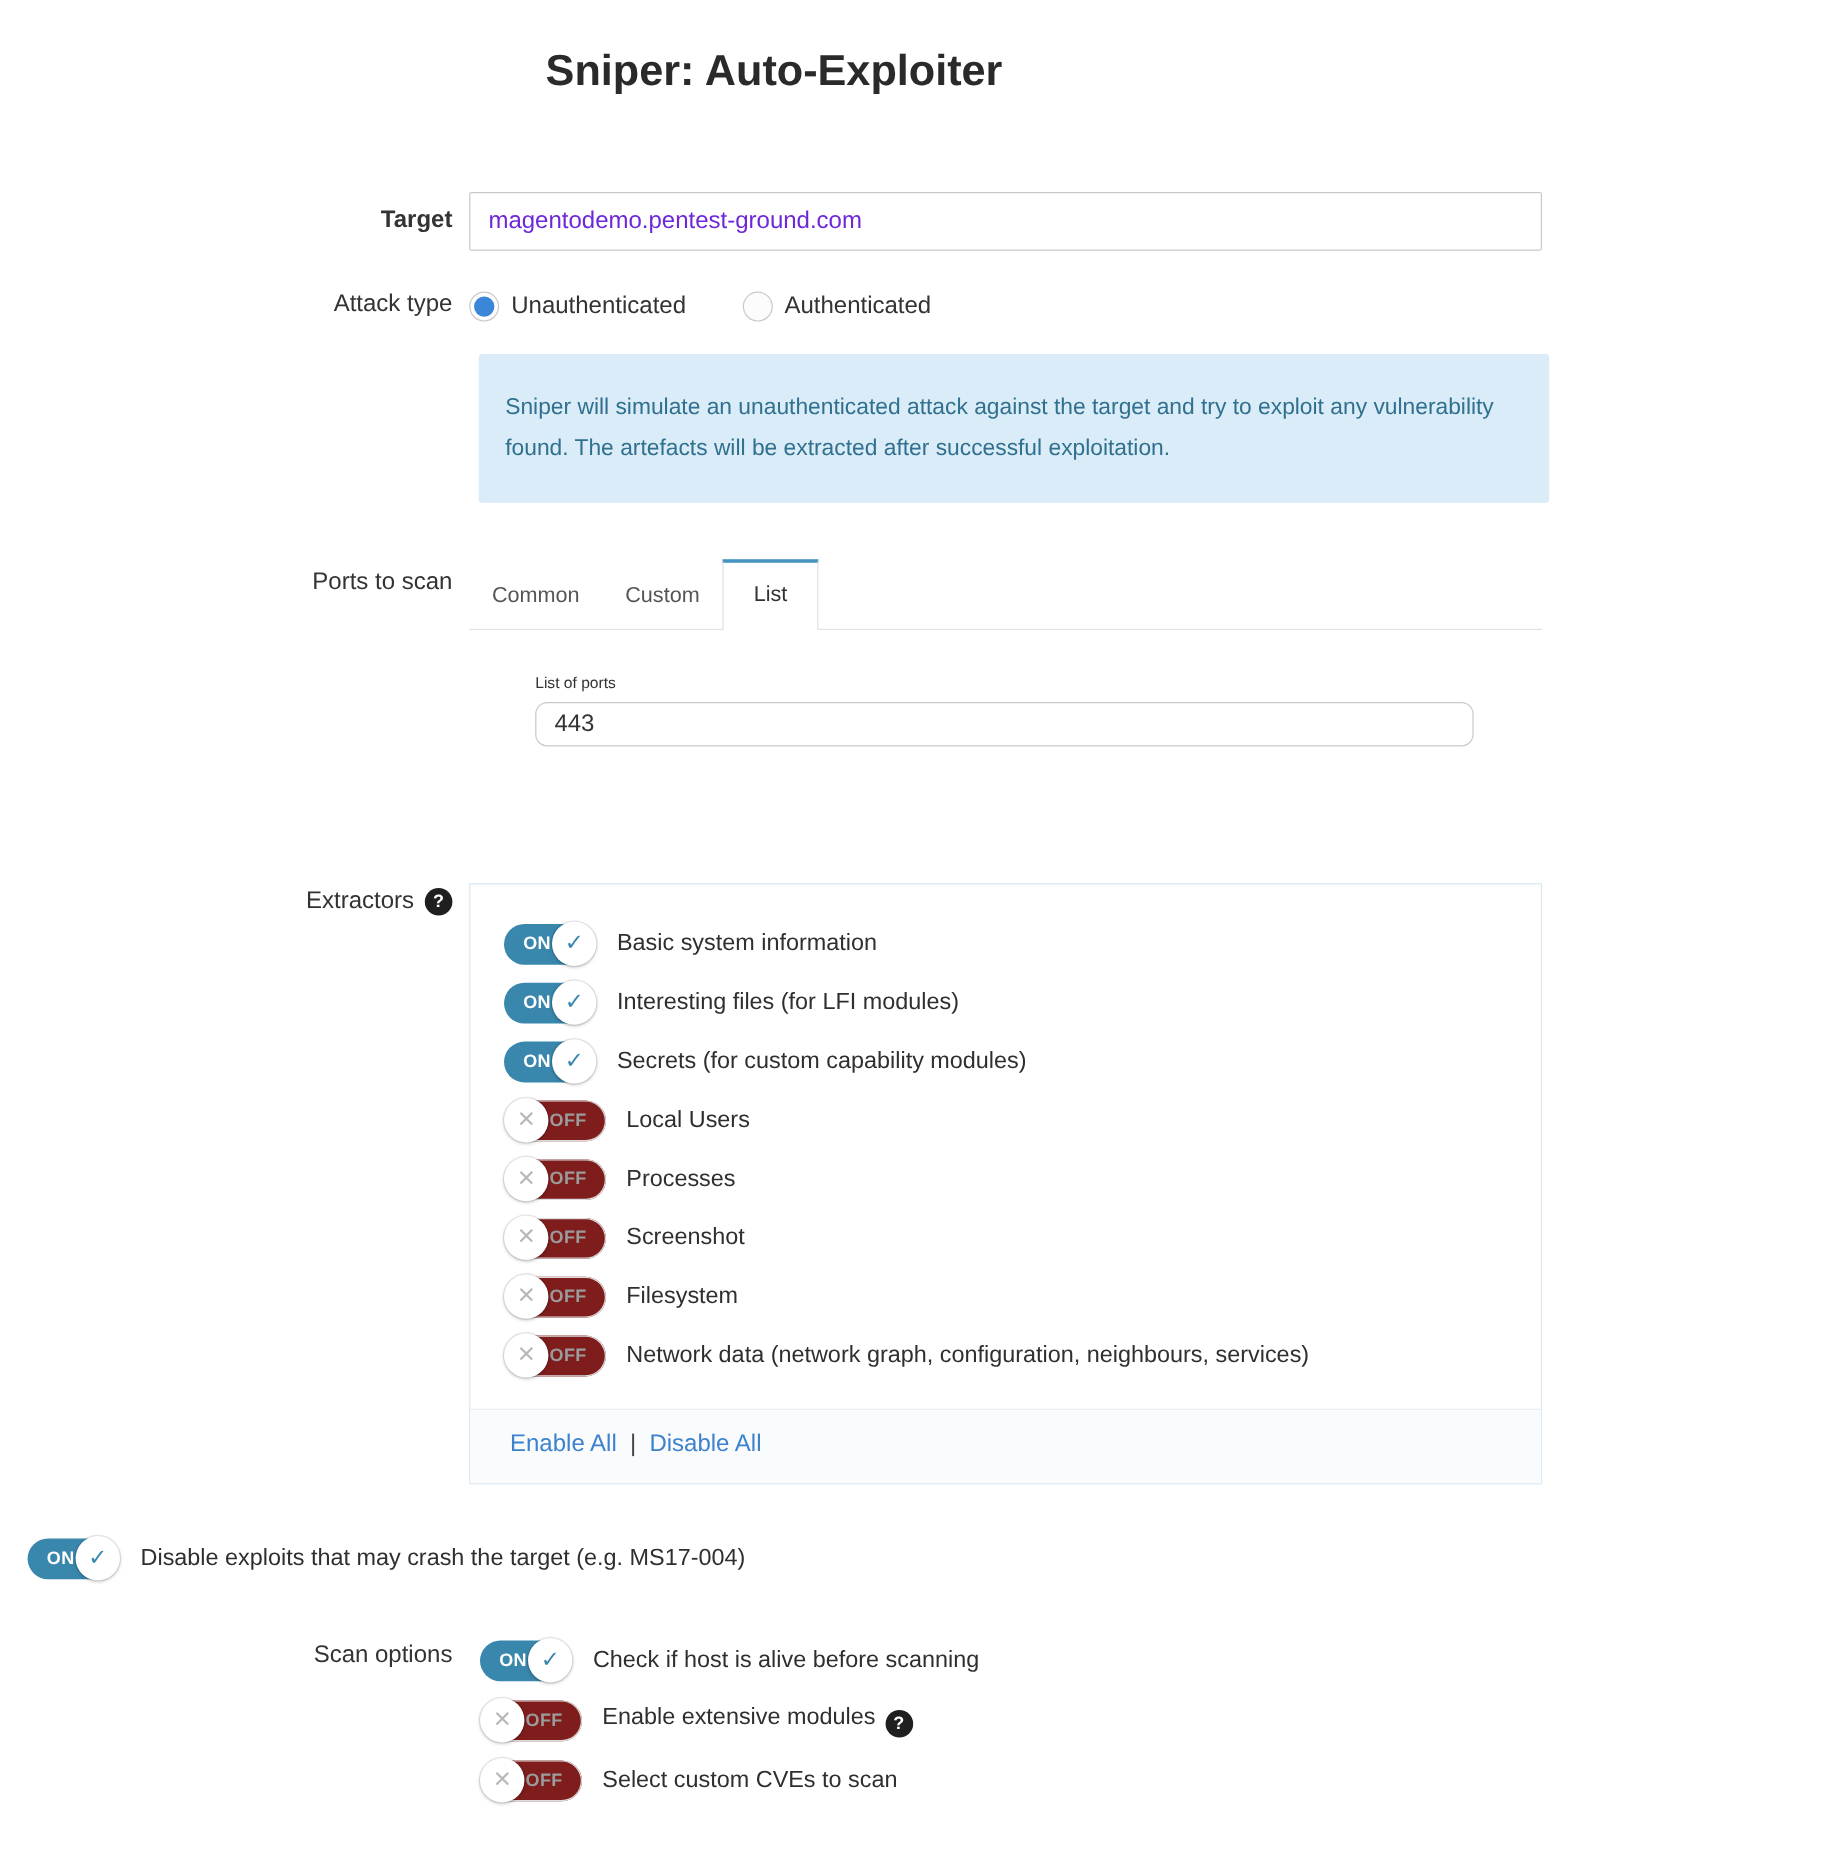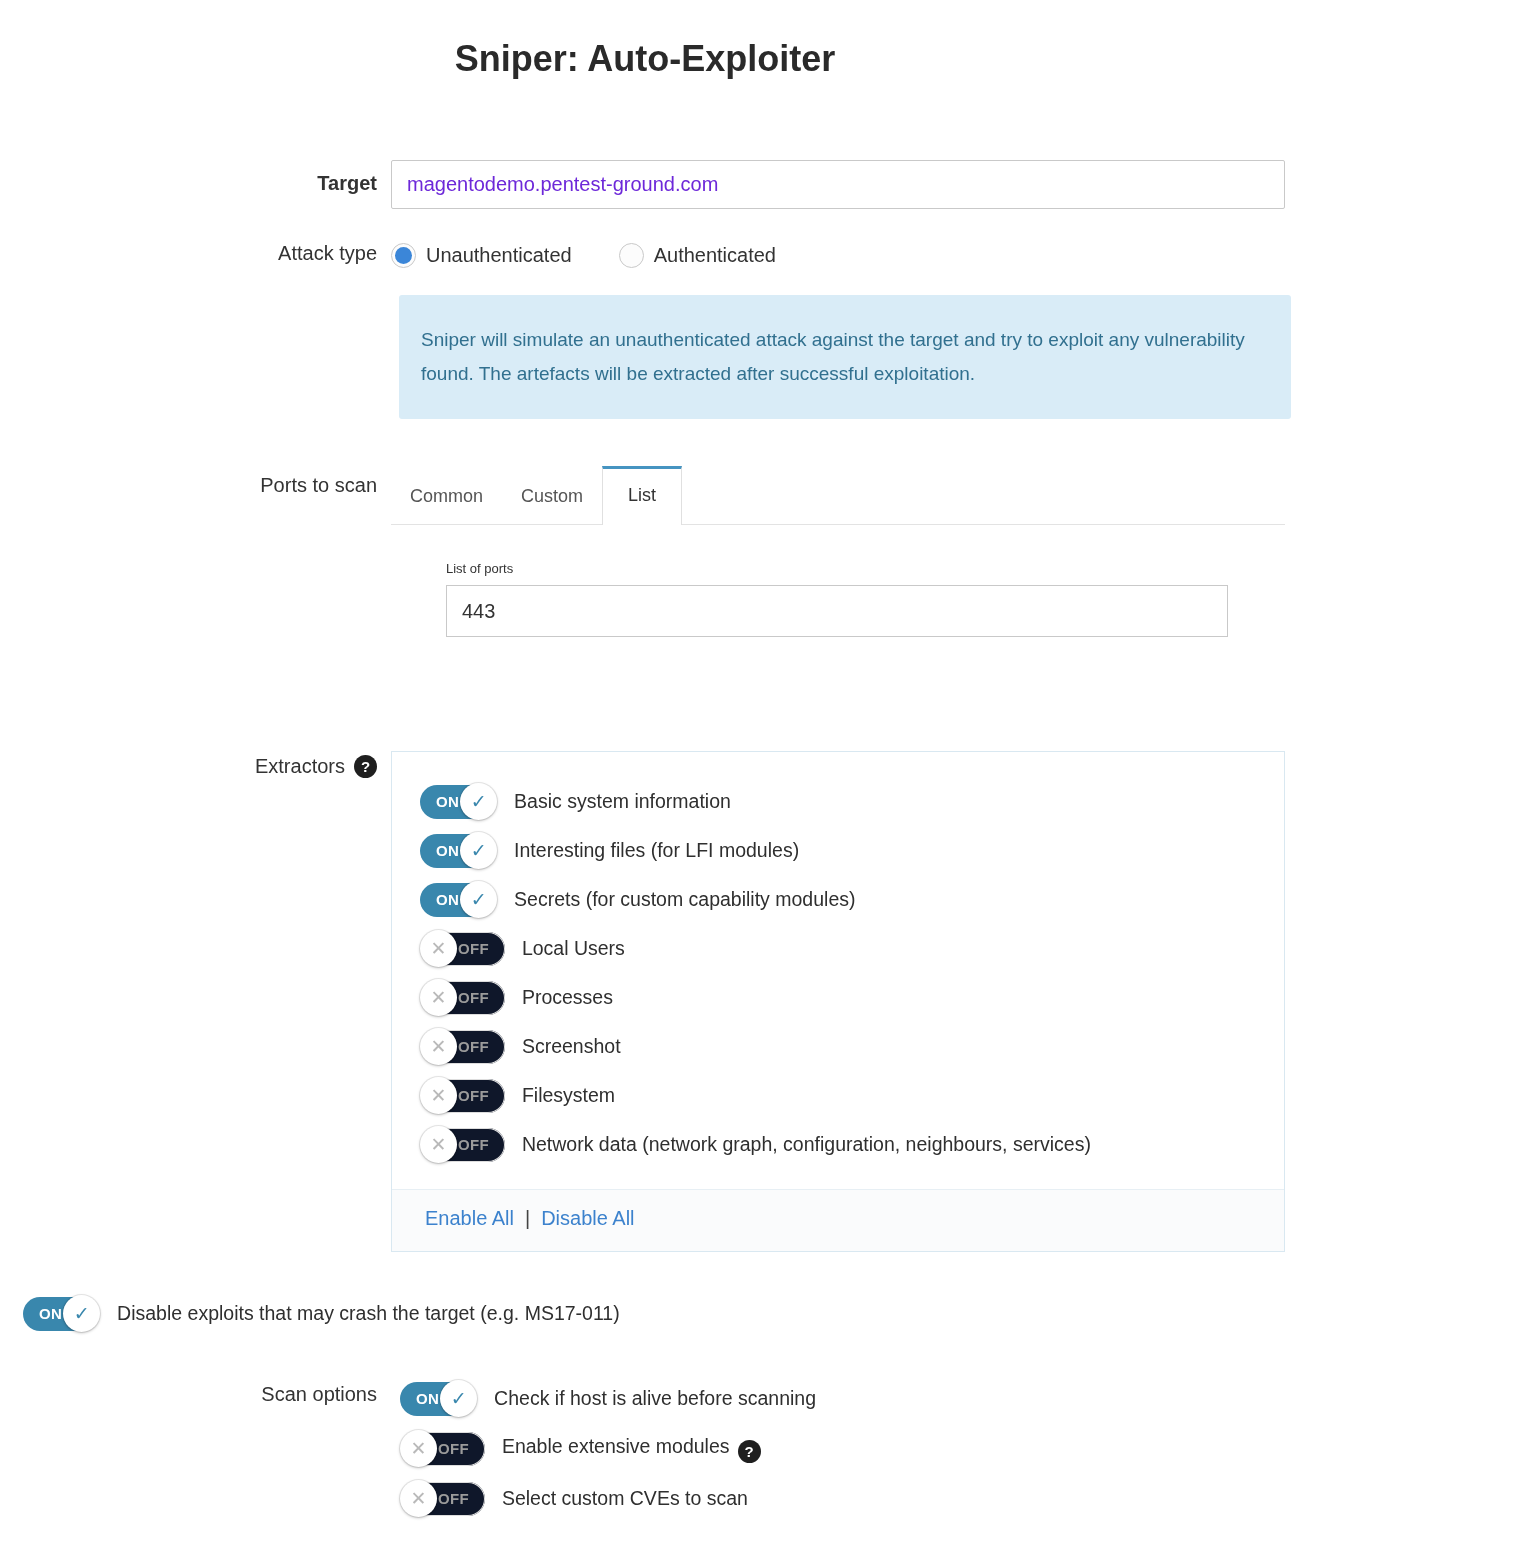--- a/index.html
+++ b/index.html
@@ -65,41 +65,41 @@
     background:transparent; border:none; font-family:inherit;
   }
   .tab.active {
     color:#333; background:#fff;
     border:1px solid #e0e0e0; border-top:3px solid #4694c1; border-bottom:none;
     margin-bottom:-1px; padding:16px 25px 19px;
   }
   .tab-panel { margin-top:36px; }
   .field-label { font-size:13px; color:#333; margin-left:55px; }
   .ports-input {
-    margin-left:55px; margin-top:9px; width:782px; height:52px;
-    border:1px solid #c9c9c9; border-radius:0; font-family:inherit;
+    margin-left:55px; margin-top:9px; width:782px; height:37px;
+    border:1px solid #c9c9c9; border-radius:10px; font-family:inherit;
     font-size:20px; color:#333; padding:0 15px; outline:none;
   }
 
   
   .toggle { display:inline-flex; align-items:center; cursor:pointer; flex:0 0 auto; }
   .toggle .pill {
     height:34px; border-radius:17px; display:inline-flex; align-items:center;
     font-size:15px; letter-spacing:0.3px;
   }
   .toggle .knob {
     width:37px; height:37px; background:#fff; border-radius:50%;
     box-shadow:0 0 0 1px rgba(0,0,0,0.08), 0 1px 3px rgba(0,0,0,0.25);
     display:inline-flex; align-items:center; justify-content:center;
     font-size:19px; font-weight:700; z-index:1; position:relative;
   }
   .toggle.on .pill { background:#3987ad; color:#fff; font-weight:700; padding:0 32px 0 16px; }
   .toggle.on .knob { margin-left:-31px; color:#3987ad; }
   .toggle.off .pill {
-    background:#0f172a; color:#9b9b9b; font-weight:600; padding:0 16px 0 32px;
+    background:#7f1d1d; color:#9b9b9b; font-weight:600; padding:0 16px 0 32px;
     box-shadow:inset 0 0 0 1px #ddd;
   }
   .toggle.off .knob { margin-right:-31px; color:#b9b9b9; }
   .toggle-row { display:flex; align-items:center; }
   .toggle-text { margin-left:17px; font-size:19.5px; color:#2f2f2f; }
 
   
   .help {
     width:23px; height:23px; border-radius:50%; background:#1f1f1f; color:#fff;
     font-size:15px; font-weight:700; display:inline-flex; align-items:center;
@@ -267,21 +267,21 @@
     </div>
   </div>
 
   <div class="form-row row-safe">
     <div class="row-content">
       <div class="toggle-row">
         <span class="toggle on">
           <span class="pill">ON</span>
           <span class="knob">✓</span>
         </span>
-        <span class="toggle-text">Disable exploits that may crash the target (e.g. MS17-011)</span>
+        <span class="toggle-text">Disable exploits that may crash the target (e.g. MS17-004)</span>
       </div>
     </div>
   </div>
 
   <div class="form-row row-scan">
     <div class="row-label">Scan options</div>
     <div class="row-content">
 
       <div class="toggle-row">
         <span class="toggle on">

